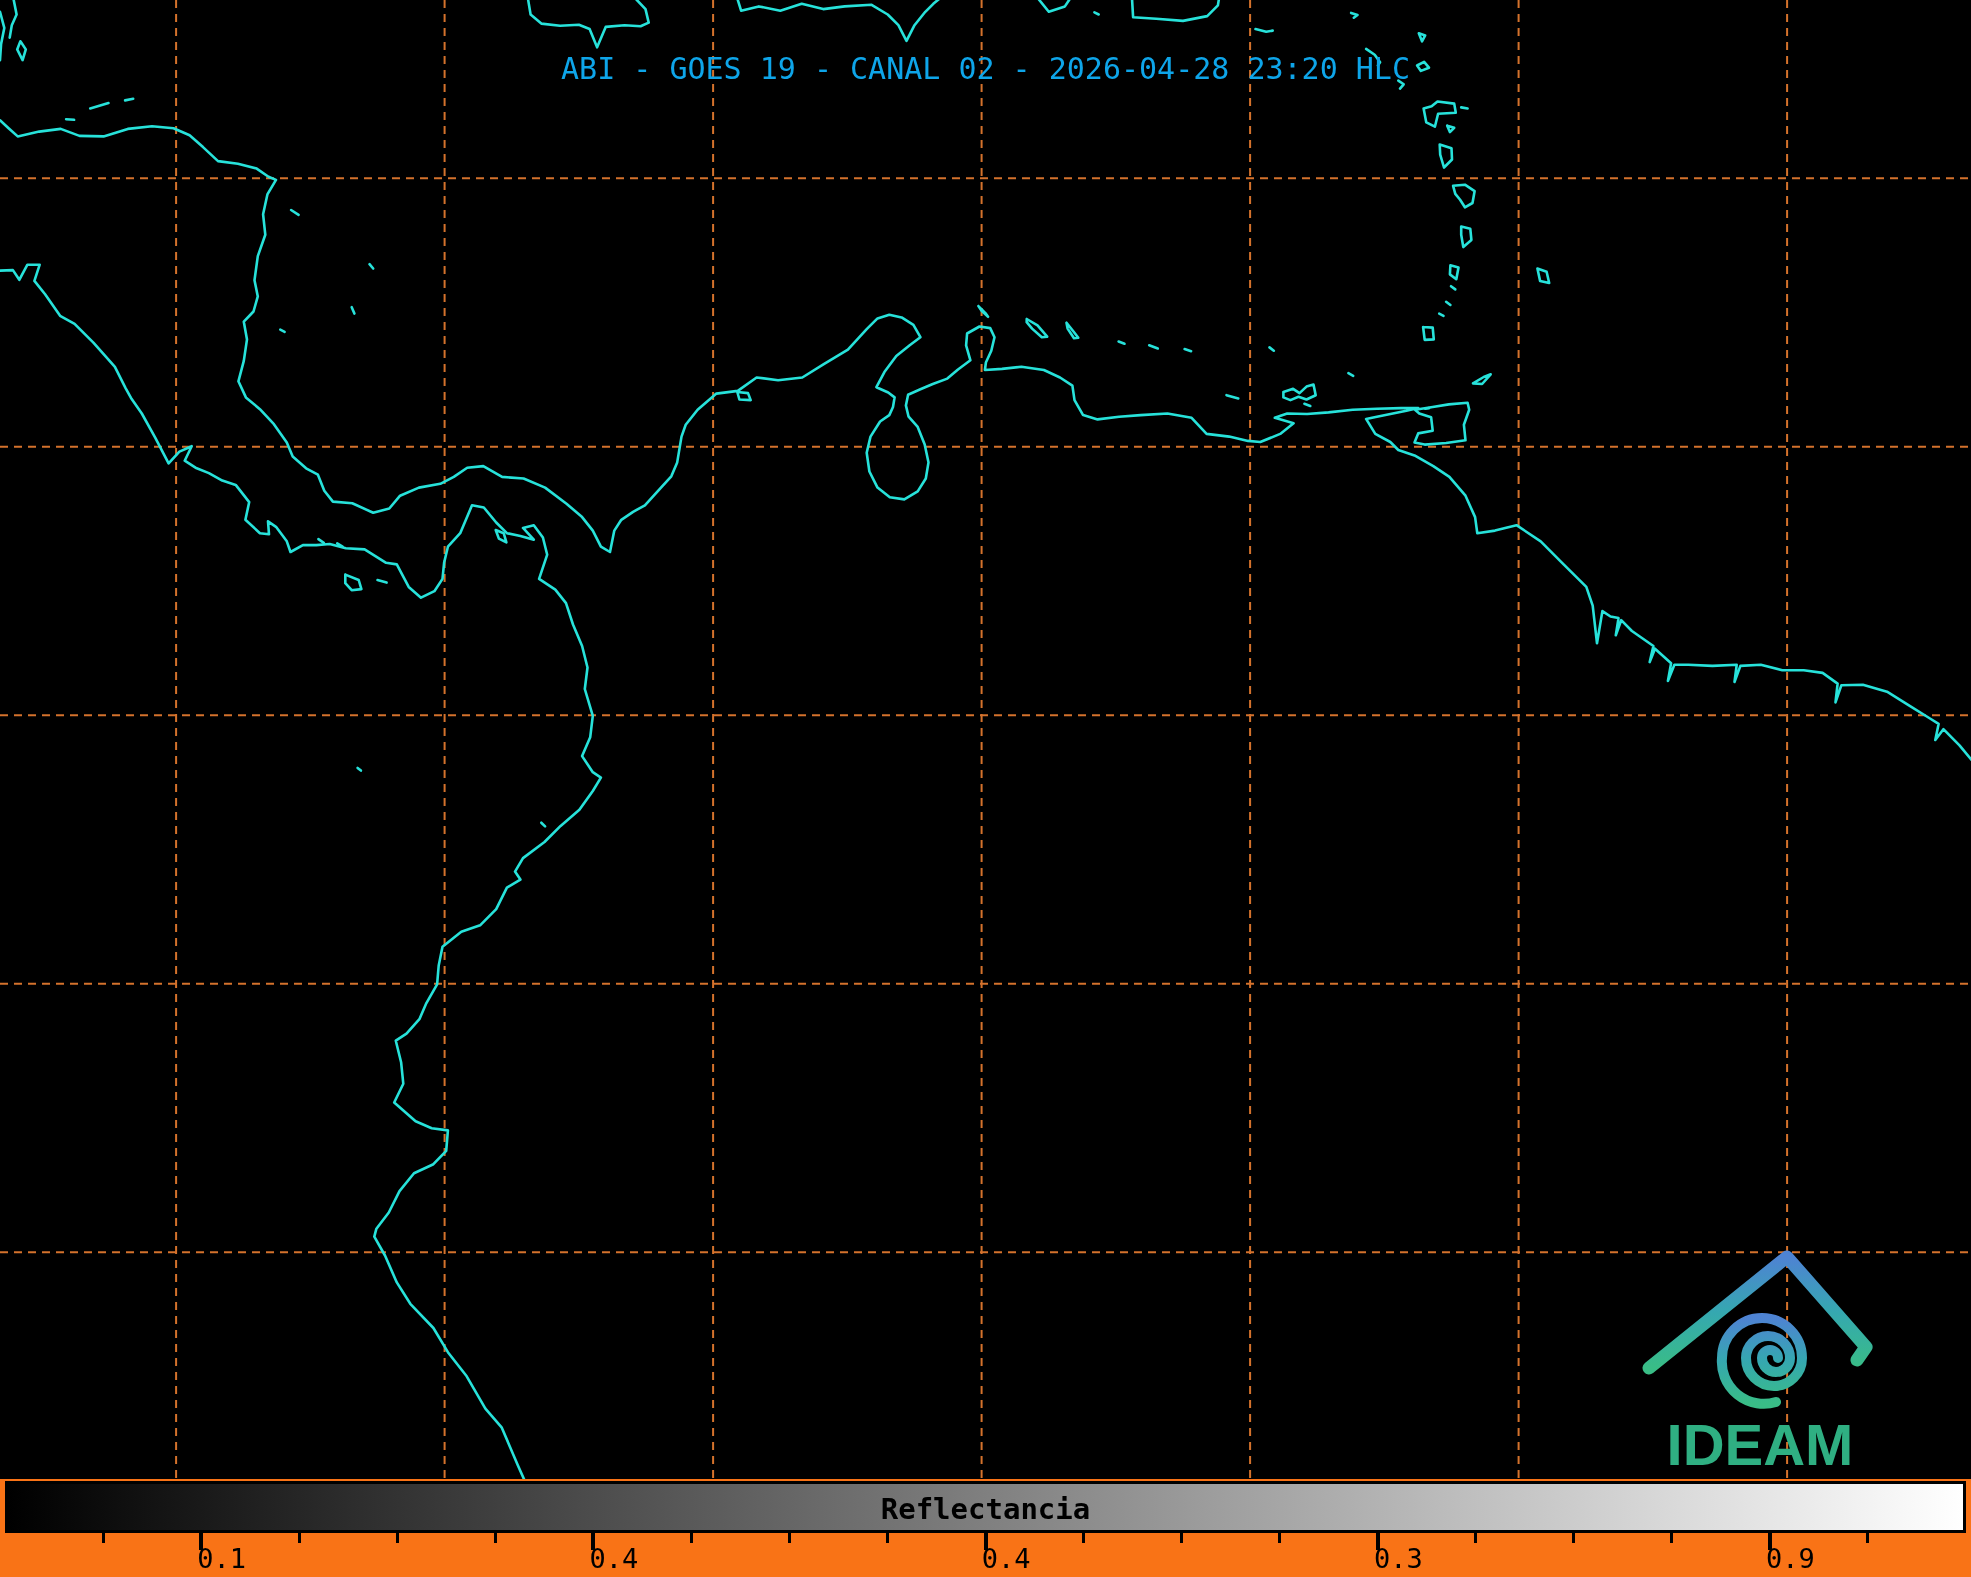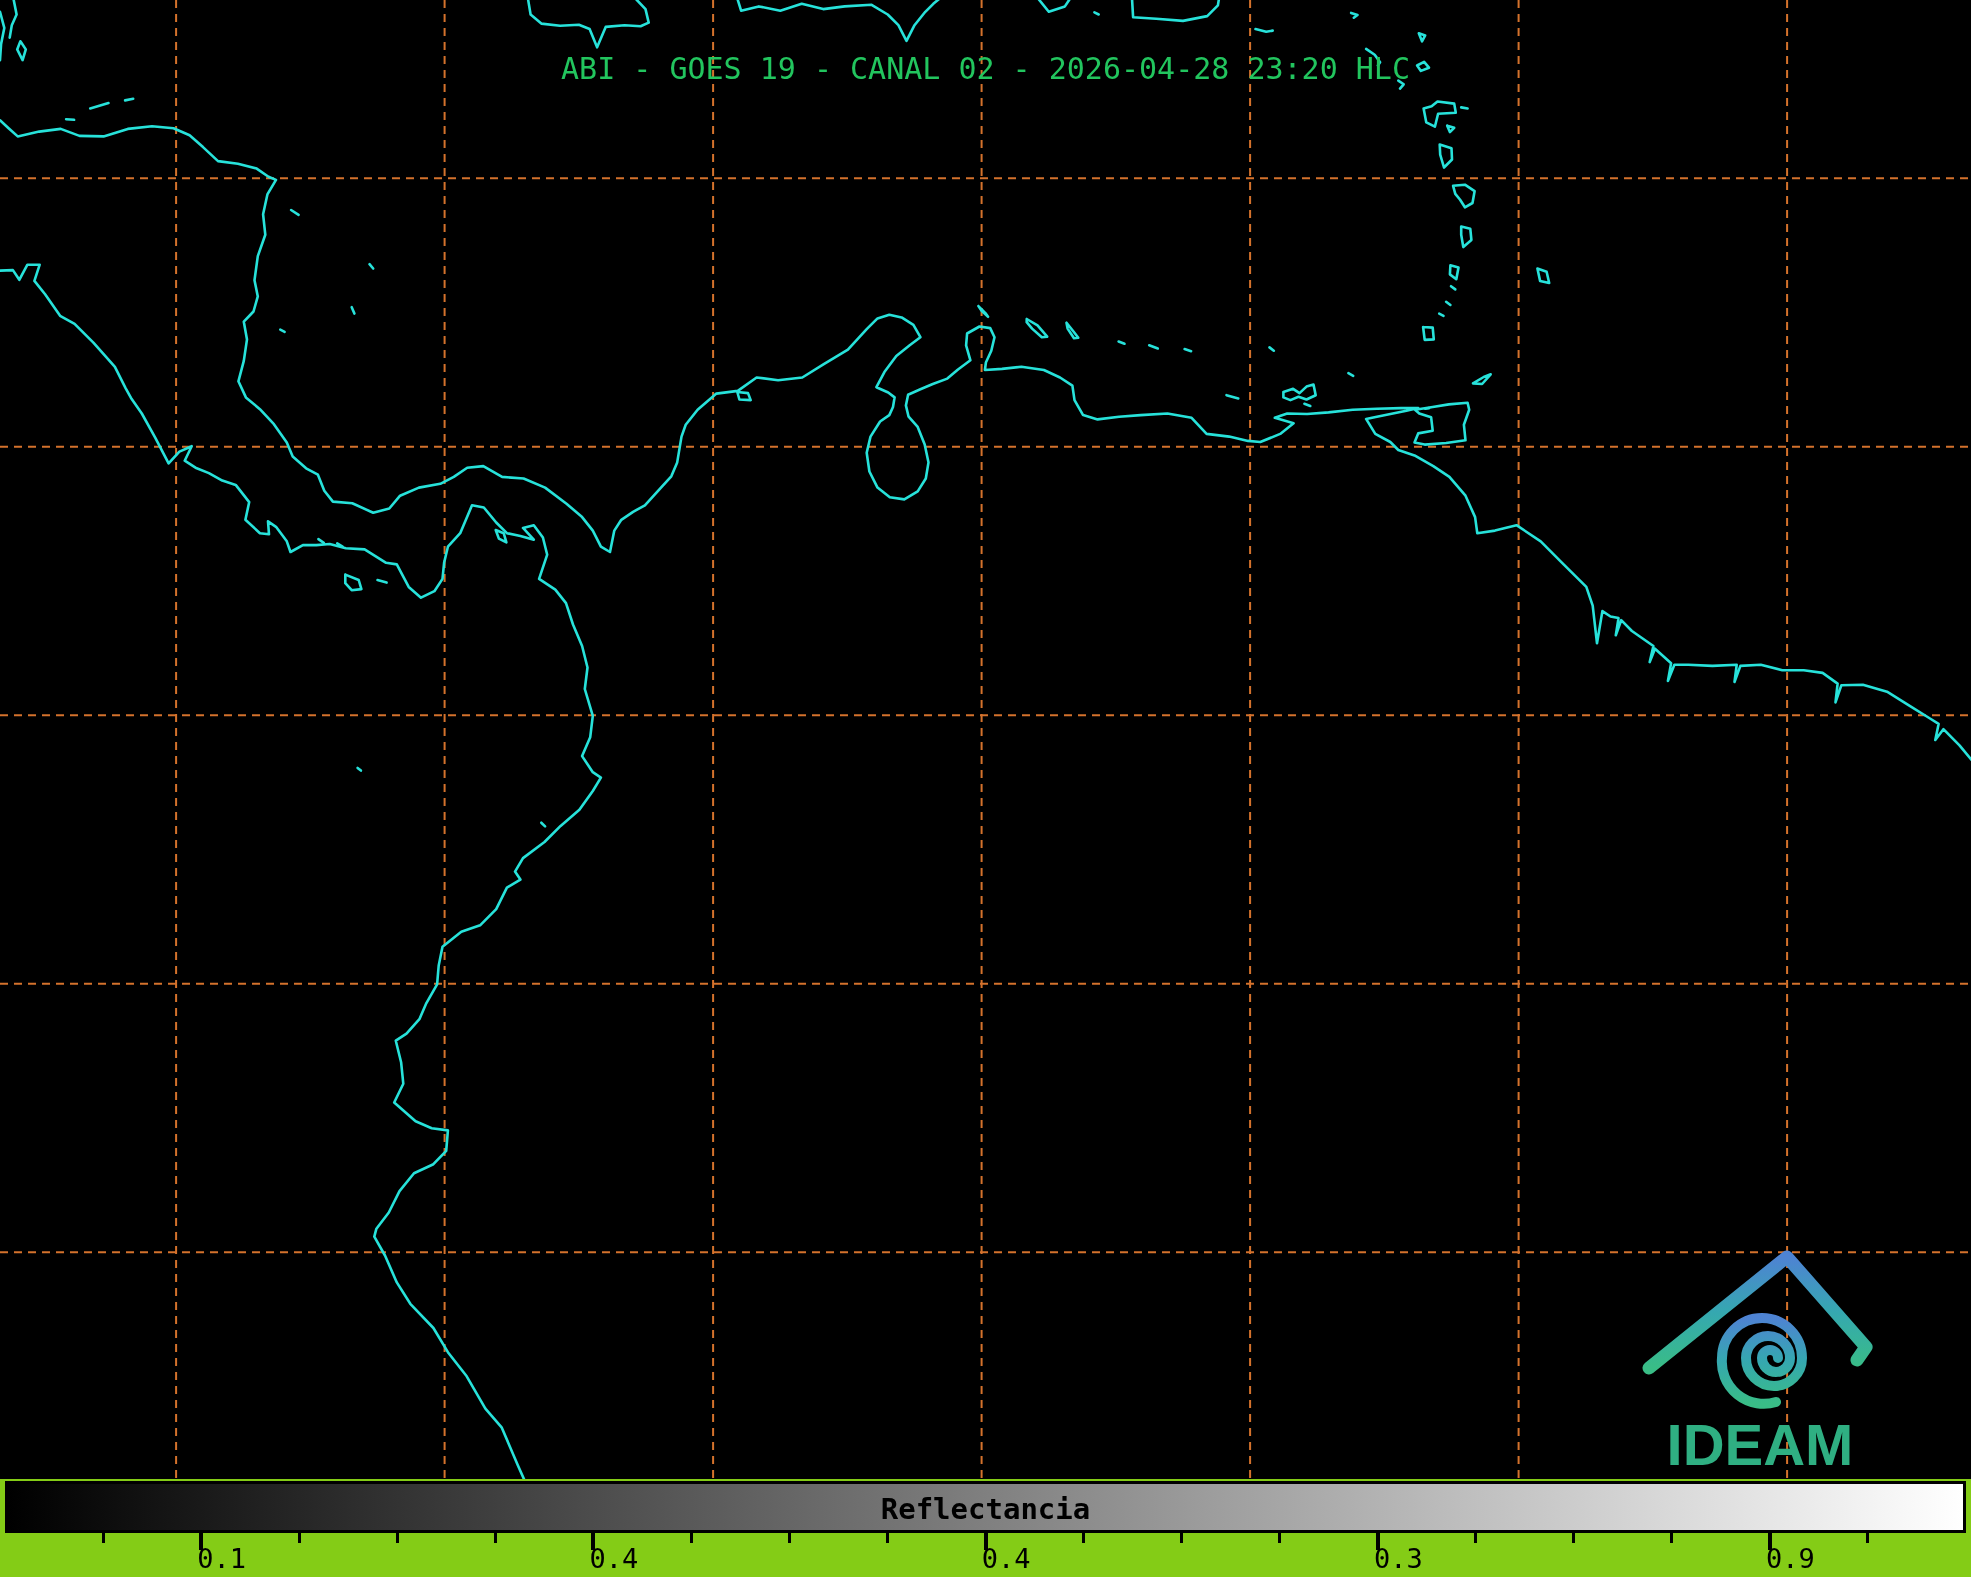--- a/index.html
+++ b/index.html
@@ -1,21 +1,21 @@
 <!DOCTYPE html>
 <html><head>
 <meta charset="utf-8">
 <style>
   html,body{margin:0;padding:0;background:#000;}
   .screen{position:relative;width:1971px;height:1577px;background:#000;overflow:hidden;
           font-family:"DejaVu Sans Mono",monospace;}
   #map-svg{position:absolute;left:0;top:0;}
-  .title{position:absolute;top:52px;left:0;width:100%;text-align:center;color:#22c55e;
+  .title{position:absolute;top:52px;left:0;width:100%;text-align:center;color:#0ea5e9;
          font-size:30px;line-height:1.1;white-space:pre;}
-  .cbar-strip{position:absolute;left:0;top:1479px;width:1971px;height:98px;background:#84cc16;}
+  .cbar-strip{position:absolute;left:0;top:1479px;width:1971px;height:98px;background:#f97316;}
   .cbar{position:absolute;left:5px;top:2px;width:1961px;height:52px;box-sizing:border-box;
         border:3px solid #000;}
   .cbar-label{position:absolute;top:13px;left:0;width:100%;text-align:center;
               font-weight:bold;font-size:29px;color:#000;}
   .tick{position:absolute;background:#000;}
   .tick-label{position:absolute;top:64px;width:90px;text-align:right;font-size:27px;color:#000;}
   .logo-svg{position:absolute;left:1626px;top:1236px;}
 </style>
 </head>
 <body>

